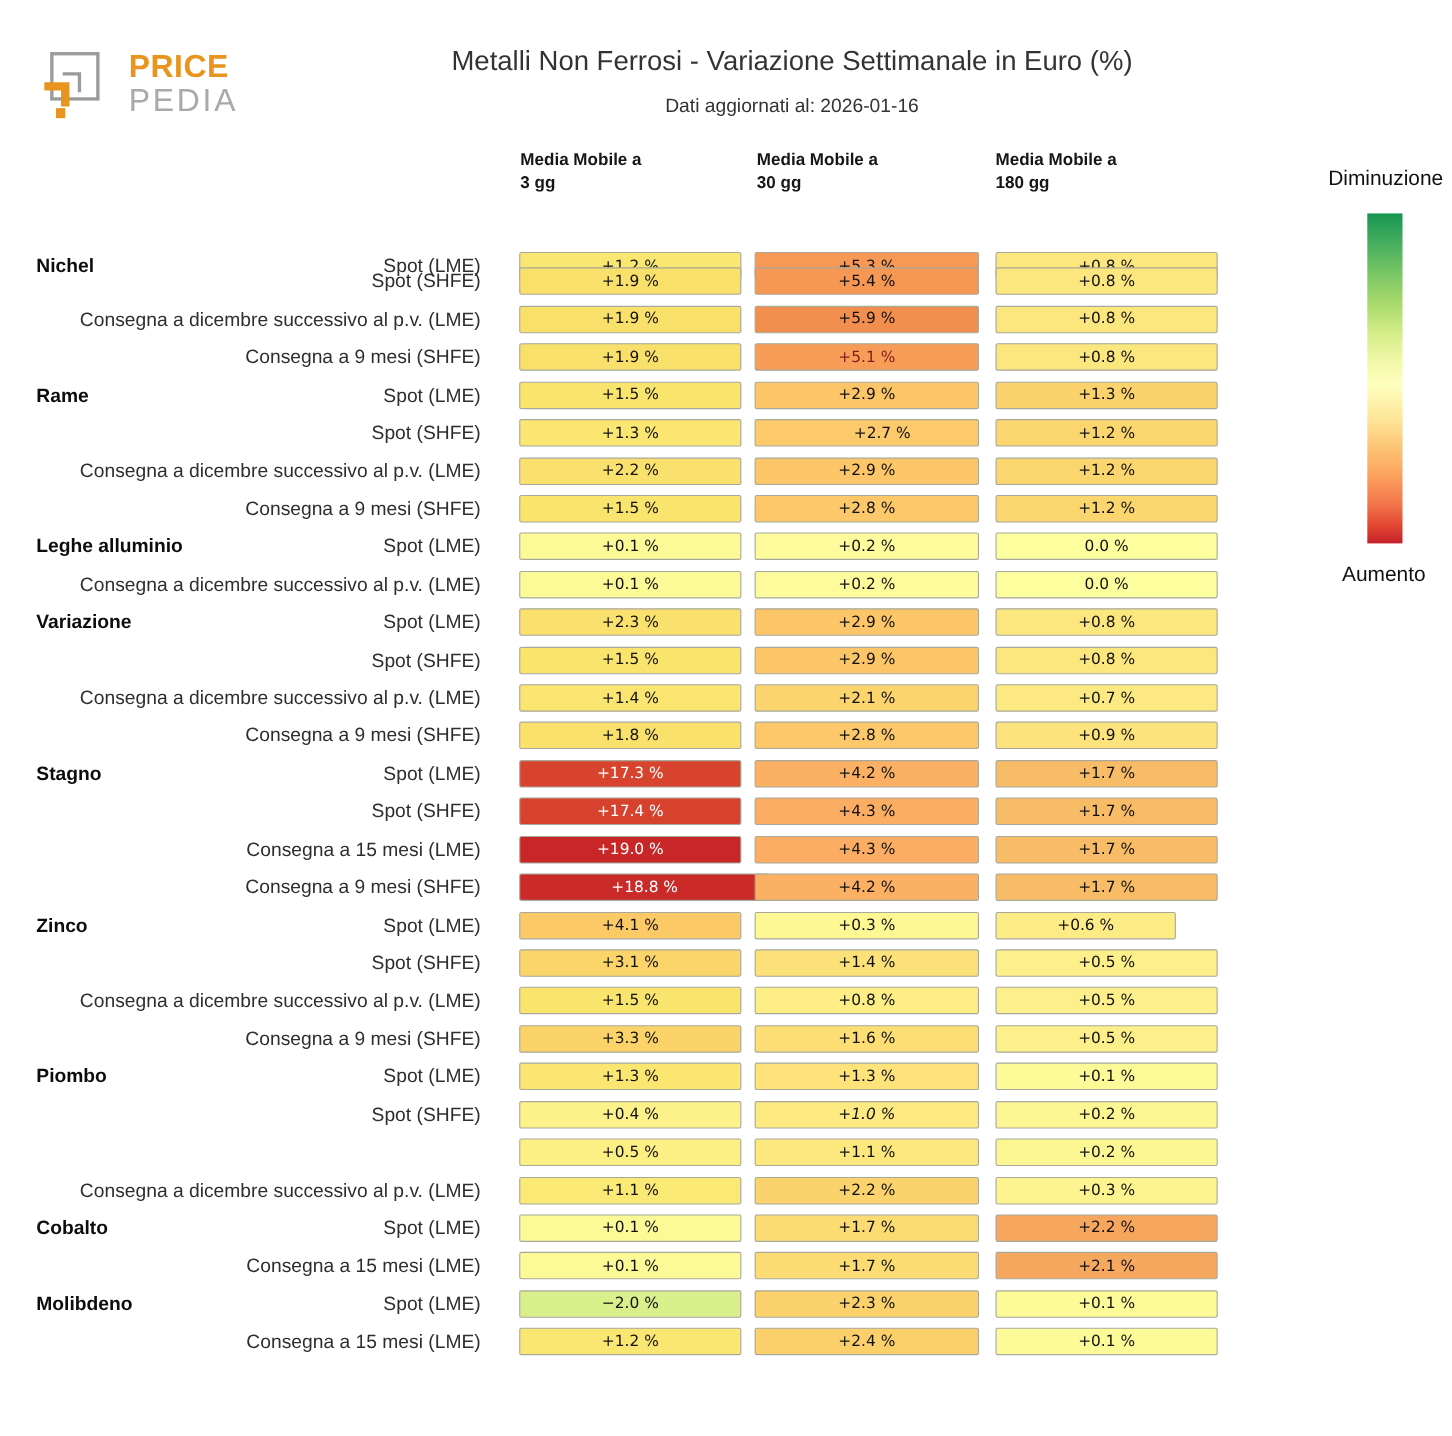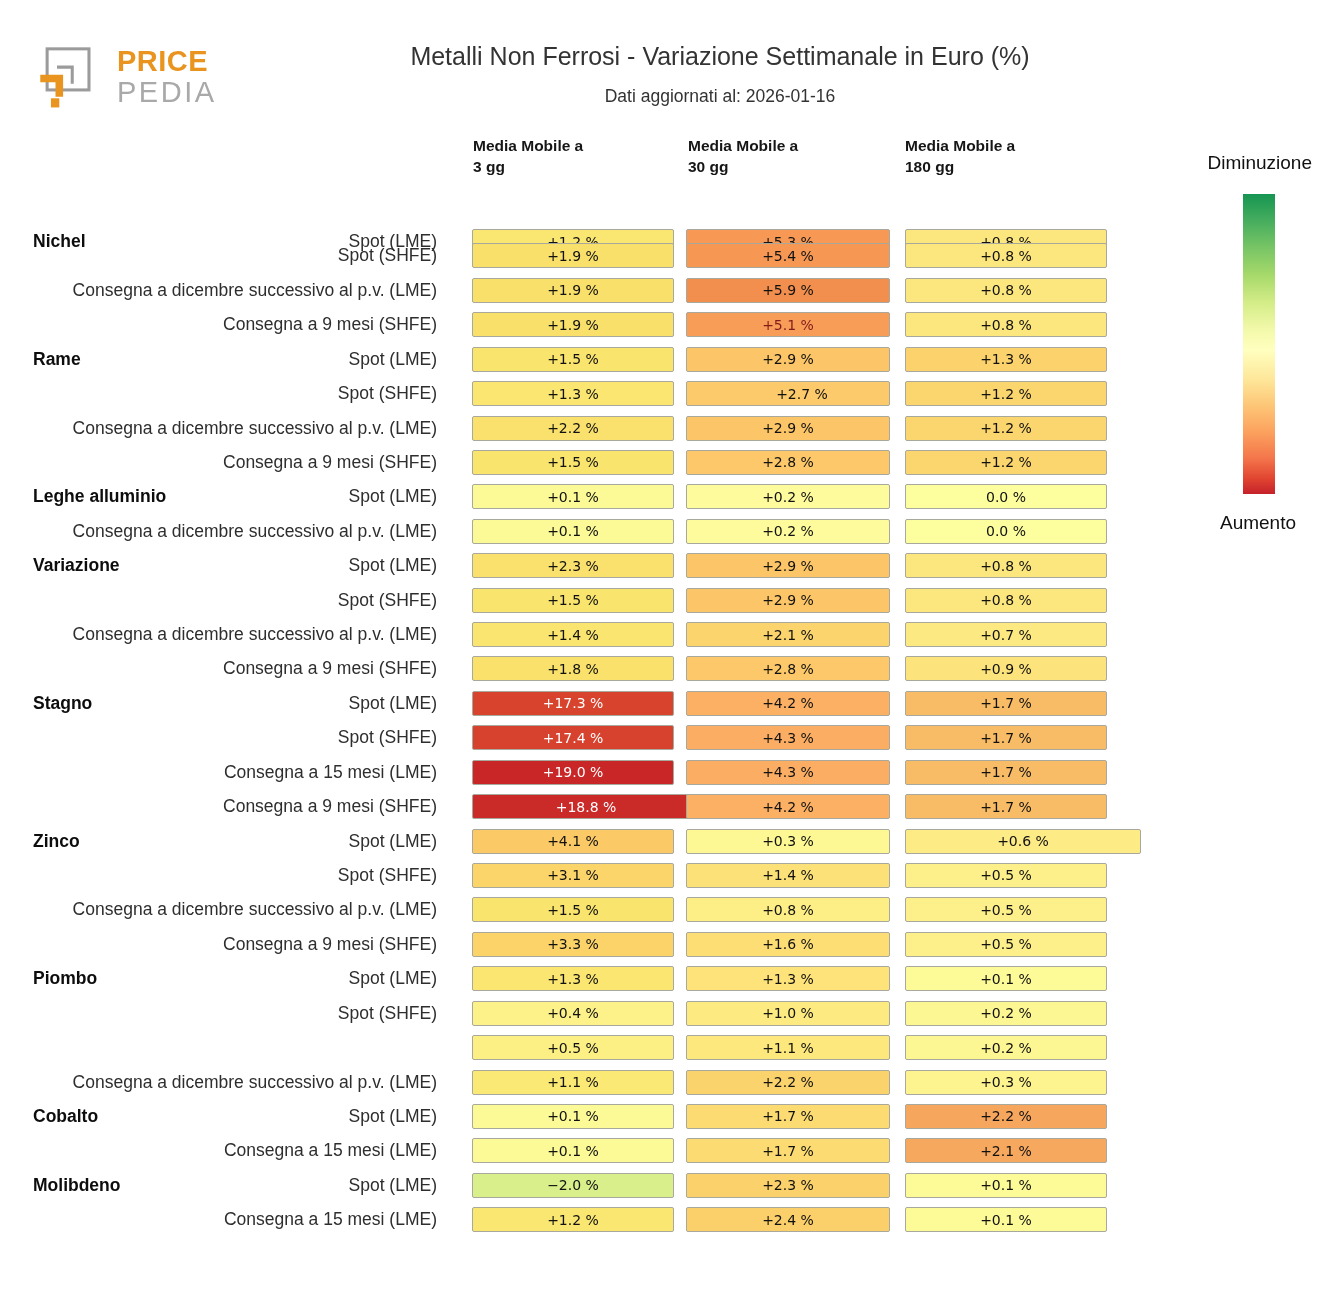--- a/index.html
+++ b/index.html
@@ -184,21 +184,21 @@
       <div class="series-label">Consegna a 9 mesi (SHFE)</div>
       <div class="cell" style="left: 472px; width: 228px; background: rgb(202, 42, 40); color: rgb(255, 255, 255);">+18.8 %</div>
       <div class="cell" style="left: 686px; width: 204px; background: rgb(251, 176, 100); color: rgb(17, 17, 17);">+4.2 %</div>
       <div class="cell" style="left: 905px; width: 202px; background: rgb(249, 188, 102); color: rgb(17, 17, 17);">+1.7 %</div>
     </div>
     <div class="row" style="top: 619.56px;">
       <div class="group-label">Zinco</div>
       <div class="series-label">Spot (LME)</div>
       <div class="cell" style="left: 472px; width: 202px; background: rgb(252, 201, 103); color: rgb(17, 17, 17);">+4.1 %</div>
       <div class="cell" style="left: 686px; width: 204px; background: rgb(253, 248, 148); color: rgb(17, 17, 17);">+0.3 %</div>
-      <div class="cell" style="left: 905px; width: 236px; background: rgb(253, 236, 134); color: rgb(17, 17, 17);">+0.6 %</div>
+      <div class="cell" style="left: 905px; width: 164px; background: rgb(253, 236, 134); color: rgb(17, 17, 17);">+0.6 %</div>
     </div>
     <div class="row" style="top: 653.98px;">
       <div class="series-label">Spot (SHFE)</div>
       <div class="cell" style="left: 472px; width: 202px; background: rgb(251, 213, 106); color: rgb(17, 17, 17);">+3.1 %</div>
       <div class="cell" style="left: 686px; width: 204px; background: rgb(252, 225, 120); color: rgb(17, 17, 17);">+1.4 %</div>
       <div class="cell" style="left: 905px; width: 202px; background: rgb(253, 239, 138); color: rgb(17, 17, 17);">+0.5 %</div>
     </div>
     <div class="row" style="top: 688.4px;">
       <div class="series-label">Consegna a dicembre successivo al p.v. (LME)</div>
       <div class="cell" style="left: 472px; width: 202px; background: rgb(249, 228, 109); color: rgb(17, 17, 17);">+1.5 %</div>
@@ -214,21 +214,21 @@
     <div class="row" style="top: 757.24px;">
       <div class="group-label">Piombo</div>
       <div class="series-label">Spot (LME)</div>
       <div class="cell" style="left: 472px; width: 202px; background: rgb(250, 230, 112); color: rgb(17, 17, 17);">+1.3 %</div>
       <div class="cell" style="left: 686px; width: 204px; background: rgb(253, 227, 122); color: rgb(17, 17, 17);">+1.3 %</div>
       <div class="cell" style="left: 905px; width: 202px; background: rgb(253, 251, 151); color: rgb(17, 17, 17);">+0.1 %</div>
     </div>
     <div class="row" style="top: 791.66px;">
       <div class="series-label">Spot (SHFE)</div>
       <div class="cell" style="left: 472px; width: 202px; background: rgb(252, 242, 137); color: rgb(17, 17, 17);">+0.4 %</div>
-      <div class="cell" style="left: 686px; width: 204px; background: rgb(253, 234, 128); color: rgb(17, 17, 17);">+1.0 %</div>
+      <div class="cell" style="left: 686px; width: 204px; background: rgb(253, 234, 128); color: rgb(17, 17, 17); font-style: italic;">+1.0 %</div>
       <div class="cell" style="left: 905px; width: 202px; background: rgb(253, 247, 147); color: rgb(17, 17, 17);">+0.2 %</div>
     </div>
     <div class="row" style="top: 826.08px;">
       <div class="cell" style="left: 472px; width: 202px; background: rgb(252, 240, 133); color: rgb(17, 17, 17);">+0.5 %</div>
       <div class="cell" style="left: 686px; width: 204px; background: rgb(253, 232, 126); color: rgb(17, 17, 17);">+1.1 %</div>
       <div class="cell" style="left: 905px; width: 202px; background: rgb(253, 247, 147); color: rgb(17, 17, 17);">+0.2 %</div>
     </div>
     <div class="row" style="top: 860.5px;">
       <div class="series-label">Consegna a dicembre successivo al p.v. (LME)</div>
       <div class="cell" style="left: 472px; width: 202px; background: rgb(250, 233, 117); color: rgb(17, 17, 17);">+1.1 %</div>

